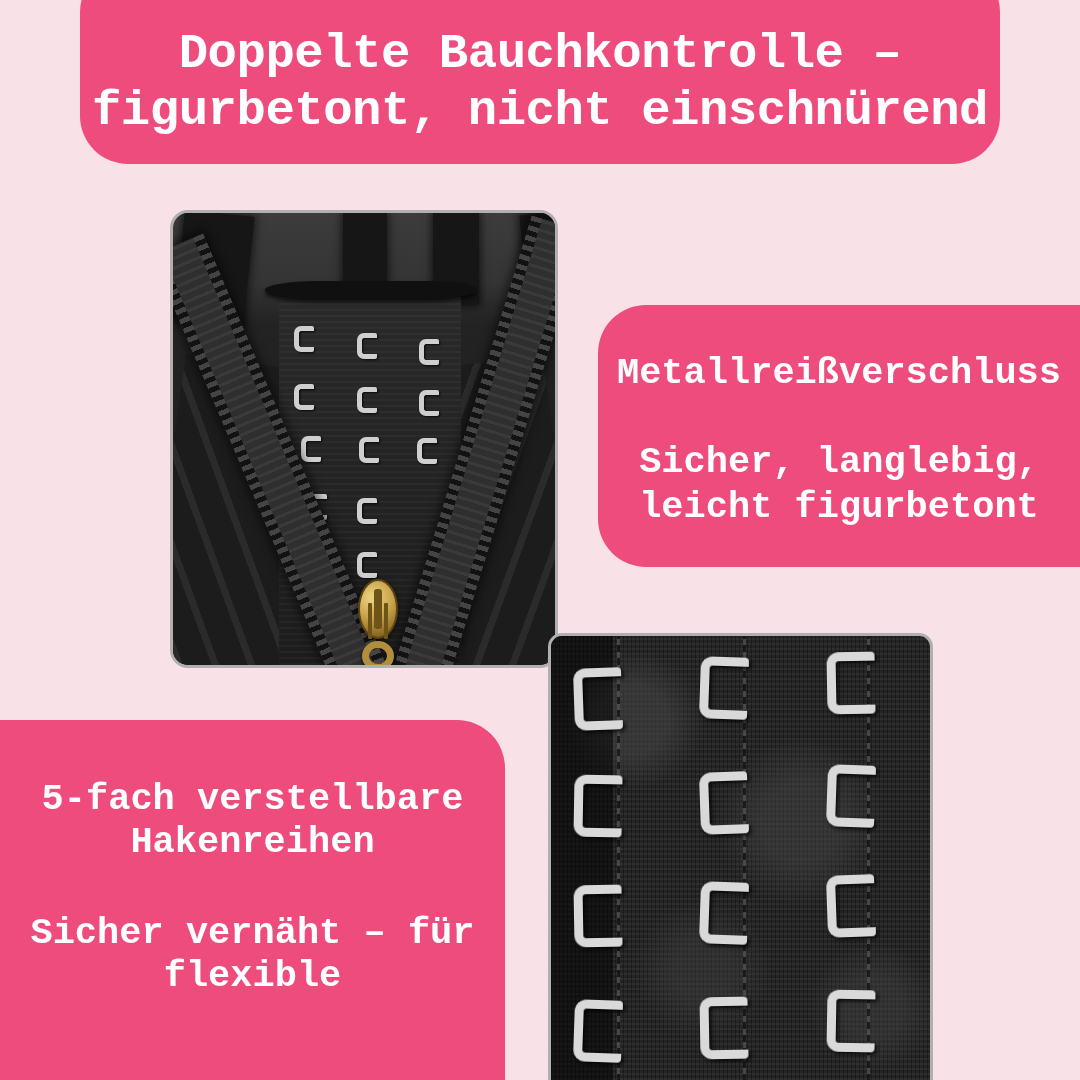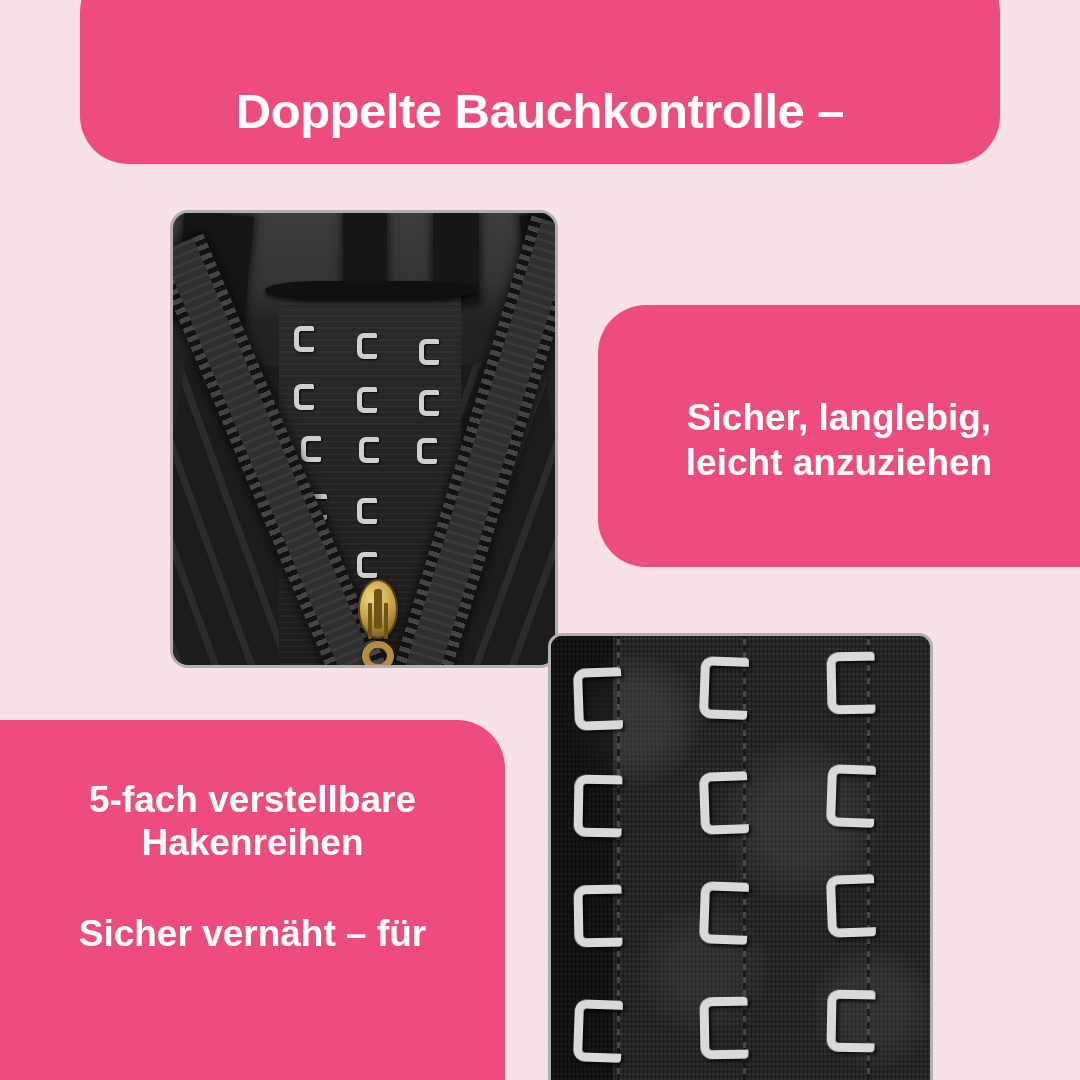--- a/index.html
+++ b/index.html
@@ -7,21 +7,21 @@
     --accent-pink:#ee4c7d;
     --text-white:#ffffff;
     --fabric-black:#242424;
     --hook-silver:#d9d9d9;
     --zipper-gold:#c7a14a;
     --photo-border:#b0b0b0;
   }
   *{margin:0;padding:0;box-sizing:border-box;}
   html,body{width:1080px;height:1080px;}
   body{background:var(--background);font-family:"Liberation Sans","DejaVu Sans",sans-serif;}
-  .canvas{position:relative;width:1080px;height:1080px;overflow:hidden;background:var(--background);}
+  .canvas{position:relative;width:1080px;height:1080px;overflow:hidden;background:var(--background);font-family:Liberation Mono, monospace;}
 
   
   .pink-box{position:absolute;background:var(--accent-pink);color:var(--text-white);
     font-weight:bold;text-align:center;}
   .banner{left:80px;top:-36px;width:920px;height:200px;border-radius:48px;
     display:flex;flex-direction:column;justify-content:flex-end;padding-bottom:24px;
     font-size:49px;line-height:57px;letter-spacing:-0.5px;}
   .callout-zip{left:598px;top:305px;width:532px;height:262px;border-radius:48px;
     padding:46px 60px 0 10px;font-size:37px;line-height:45px;}
   .callout-zip .gap{height:44px;}
@@ -83,20 +83,21 @@
   .hook2{position:absolute;width:48px;height:62px;border:9px solid var(--hook-silver);border-right:0;
     border-radius:12px 4px 4px 12px;filter:drop-shadow(2px 2px 2px rgba(0,0,0,.85));}
 </style>
 </head>
 <body>
 
 <div class="canvas">
 
   <div class="pink-box banner">
     <div>Doppelte Bauchkontrolle –</div>
+    <div>figurbetont, nicht einschnürend</div>
   </div>
 
   <div class="photo photo-corset">
     <div class="strap" style="left:6px;top:0;width:70px;height:110px;transform:rotate(6deg);"></div>
     <div class="strap" style="left:170px;top:0;width:44px;height:90px;"></div>
     <div class="strap" style="left:260px;top:0;width:46px;height:92px;"></div>
     <div class="strap" style="left:352px;top:0;width:40px;height:110px;transform:rotate(-6deg);"></div>
 
     <div class="side-shade left"></div>
     <div class="side-shade right"></div>
@@ -126,23 +127,24 @@
       <div class="teeth l"></div>
       <div class="suede"></div>
       <div class="teeth r"></div>
     </div>
 
     <div class="slider"></div>
     <div class="pull-ring"></div>
   </div>
 
   <div class="pink-box callout-zip">
+    <div>Metallreißverschluss</div>
     <div class="gap"></div>
     <div>Sicher, langlebig,</div>
-    <div>leicht anzuziehen</div>
+    <div>leicht figurbetont</div>
   </div>
 
   <div class="photo photo-hookrows">
     <div class="dark-strip"></div>
     <div class="seam" style="left:66px;"></div>
     <div class="seam" style="left:192px;"></div>
     <div class="seam" style="left:316px;"></div>
 
     <span class="hook2" style="left:23px;top:32px;transform:rotate(-2deg);"></span>
     <span class="hook2" style="left:149px;top:21px;transform:rotate(2deg);"></span>
@@ -159,15 +161,16 @@
     <span class="hook2" style="left:23px;top:364px;transform:rotate(2deg);"></span>
     <span class="hook2" style="left:149px;top:361px;transform:rotate(-1deg);"></span>
     <span class="hook2" style="left:276px;top:354px;transform:rotate(1deg);"></span>
   </div>
 
   <div class="pink-box callout-hooks">
     <div>5-fach verstellbare</div>
     <div>Hakenreihen</div>
     <div class="gap"></div>
     <div>Sicher vernäht – für</div>
+    <div>flexible</div>
   </div>
 
 </div>
 
 </body></html>

